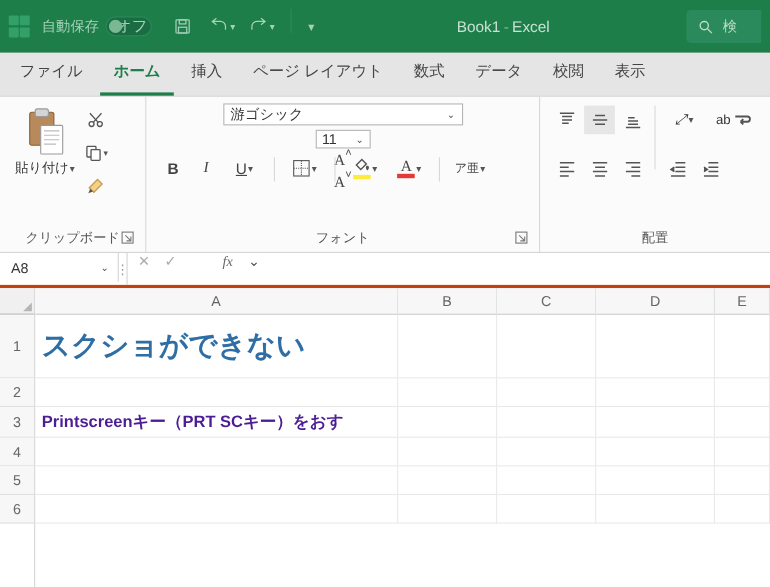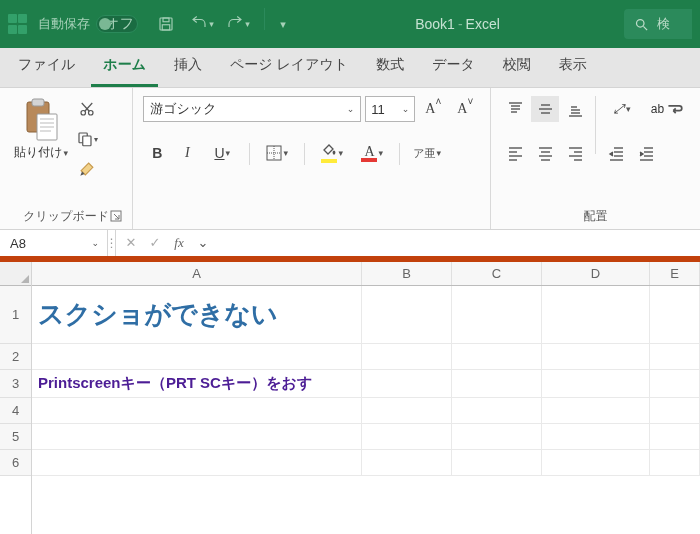--- a/index.html
+++ b/index.html
@@ -36,21 +36,21 @@
 .group-label .dlaunch svg{ width:12px; height:12px; stroke:#777; fill:none;}
 
 
 .clip-left { display:flex; flex-direction:column; align-items:center; width:62px; }
 .paste-ico { width:40px; height:44px; margin-top:4px;}
 .paste-lbl { font-size:12px; margin-top:2px; display:flex; align-items:center; gap:1px;}
 .clip-right { display:flex; flex-direction:column; justify-content:flex-start; gap:8px; padding-top:4px; padding-left:4px;}
 .mini { width:22px; height:22px; display:flex; align-items:center; justify-content:center;}
 
 
-.font-top { display:flex; gap:4px; align-items:center; height:30px;}
+.font-top { display:flex; gap:4px; align-items:center; height:30px;flex-direction:column;}
 .font-combo { width:218px; height:26px; border:1px solid #b5b5b5; background:#fff; display:flex; align-items:center; padding:0 6px; font-size:13px; justify-content:space-between;}
 .size-combo { width:50px; height:26px; border:1px solid #b5b5b5; background:#fff; display:flex; align-items:center; justify-content:space-between; padding:0 5px; font-size:13px;}
 .chev { font-size:9px; color:#555;}
 .sizeA { font-size:18px; font-family:Georgia,serif; display:flex; align-items:flex-end;}
 .sizeA .sup{ font-size:10px; position:relative; top:-8px;}
 .font-bottom { display:flex; gap:2px; align-items:center; height:30px; margin-top:14px;}
 .fb { width:28px; height:26px; display:flex; align-items:center; justify-content:center; font-size:14px; color:#444;}
 .fb.with-drop{ width:38px; gap:1px;}
 .bold { font-weight:800;}
 .italic { font-style:italic; font-family:Georgia,serif;}
@@ -58,27 +58,27 @@
 .color-swatch { width:16px; height:4px; }
 
 
 .align-top, .align-bottom { display:flex; gap:2px; align-items:center; height:30px;}
 .align-bottom { margin-top:14px;}
 .ab { width:28px; height:26px; display:flex; align-items:center; justify-content:center;}
 .ab svg { width:17px; height:17px; stroke:#555; fill:none; stroke-width:1.4;}
 .sep { width:1px; height:58px; background:#d9d9d9; margin:2px 6px 0;}
 
 
-.fbar { height:32px; border-bottom:6px solid #c2410c; display:flex; align-items:center; background:#fff;}
+.fbar { height:32px; border-bottom:3px solid #c2410c; display:flex; align-items:flex-start; background:#fff;}
 .namebox { width:106px; height:26px; border-right:1px solid #d4d4d4; display:flex; align-items:center; padding:0 8px; justify-content:space-between; font-size:13px; margin-left:2px;}
 .sep2 { width:8px; height:100%; border-right:1px solid #d4d4d4; display:flex; align-items:center; justify-content:center; color:#999;}
 .sep2::before{content:"⋮"; font-size:12px;}
 .fb-btns { display:flex; padding:0 6px; gap:6px; color:#aaa;}
 .fb-btns span{ width:18px; text-align:center; font-size:13px;}
-.fx { font-style:italic; font-family:Georgia,serif; color:#666;}
+.fx { font-style:italic; font-family:Georgia,serif; color:#666;margin-left:28px;}
 .fb-input { flex:1; height:26px; border:none; padding:0 6px; font-size:13px; }
 
 
 .grid { display:flex; height:272px; font-size:13px;}
 .rowhdrs { width:32px; border-right:1px solid #d4d4d4;}
 .corner { height:24px; border-bottom:1px solid #bcbcbc; background:#f0f0f0; position:relative;}
 .corner::after{content:""; position:absolute; right:2px; bottom:2px; width:0; height:0; border-left:8px solid transparent; border-bottom:8px solid #b5b5b5;}
 .rh { border-bottom:1px solid #e0e0e0; background:#f7f7f7; text-align:center; color:#666; display:flex; align-items:center; justify-content:center;}
 .colarea { flex:1;}
 .colhdrs { height:24px; display:flex; border-bottom:1px solid #bcbcbc;}
@@ -251,20 +251,26 @@
             </div>
             <span class="chev">▾</span>
           </div>
         <div class="sep" style="height:22px;margin-top:2px"></div>
         <div class="fb with-drop">
             <span style="font-size:11px;line-height:10px">ア亜</span>
             <span class="chev">▾</span>
           </div>
       </div>
     </div>
+    <div class="group-label"><span>フォント</span>
+      <span class="dlaunch"><svg viewBox="0 0 12 12">
+            <rect x="1" y="1" width="10" height="10"></rect>
+            <path d="M4 4 L9 9 M9 5 v4 h-4"></path>
+          </svg></span>
+    </div>
   </div>
 
   <div class="group" style="flex:1;border-right:none">
     <div class="group-body">
       <div style="display:flex;flex-direction:column">
         <div class="align-top">
           <div class="ab">
               <svg viewBox="0 0 17 17">
                 <line x1="2" y1="2" x2="15" y2="2"></line>
                 <line x1="4" y1="5" x2="13" y2="5"></line>

